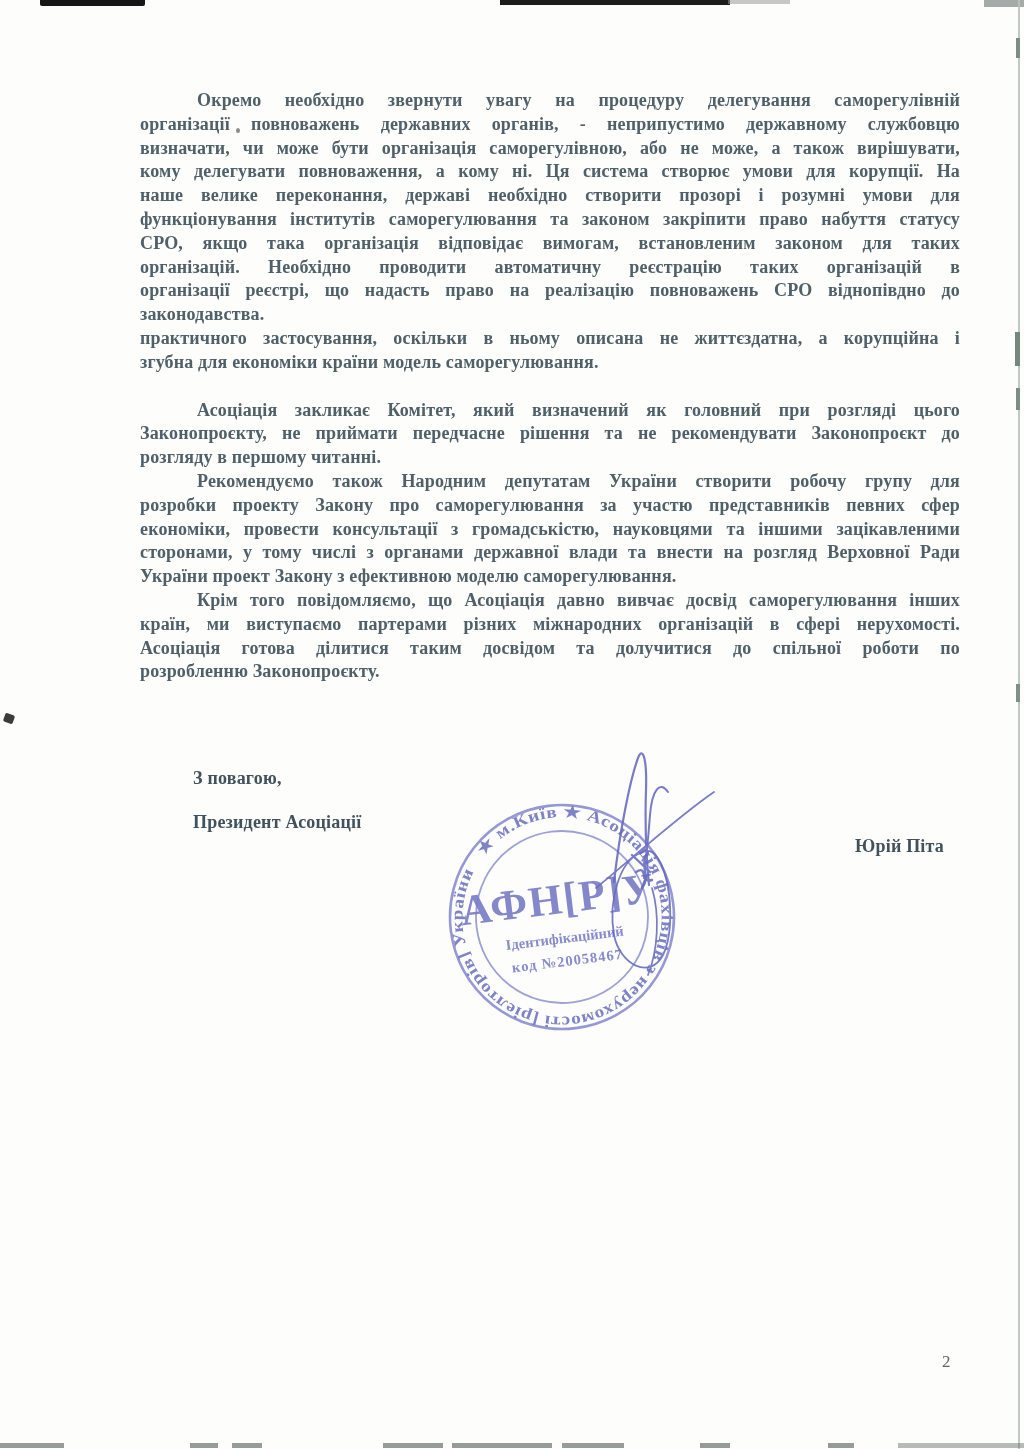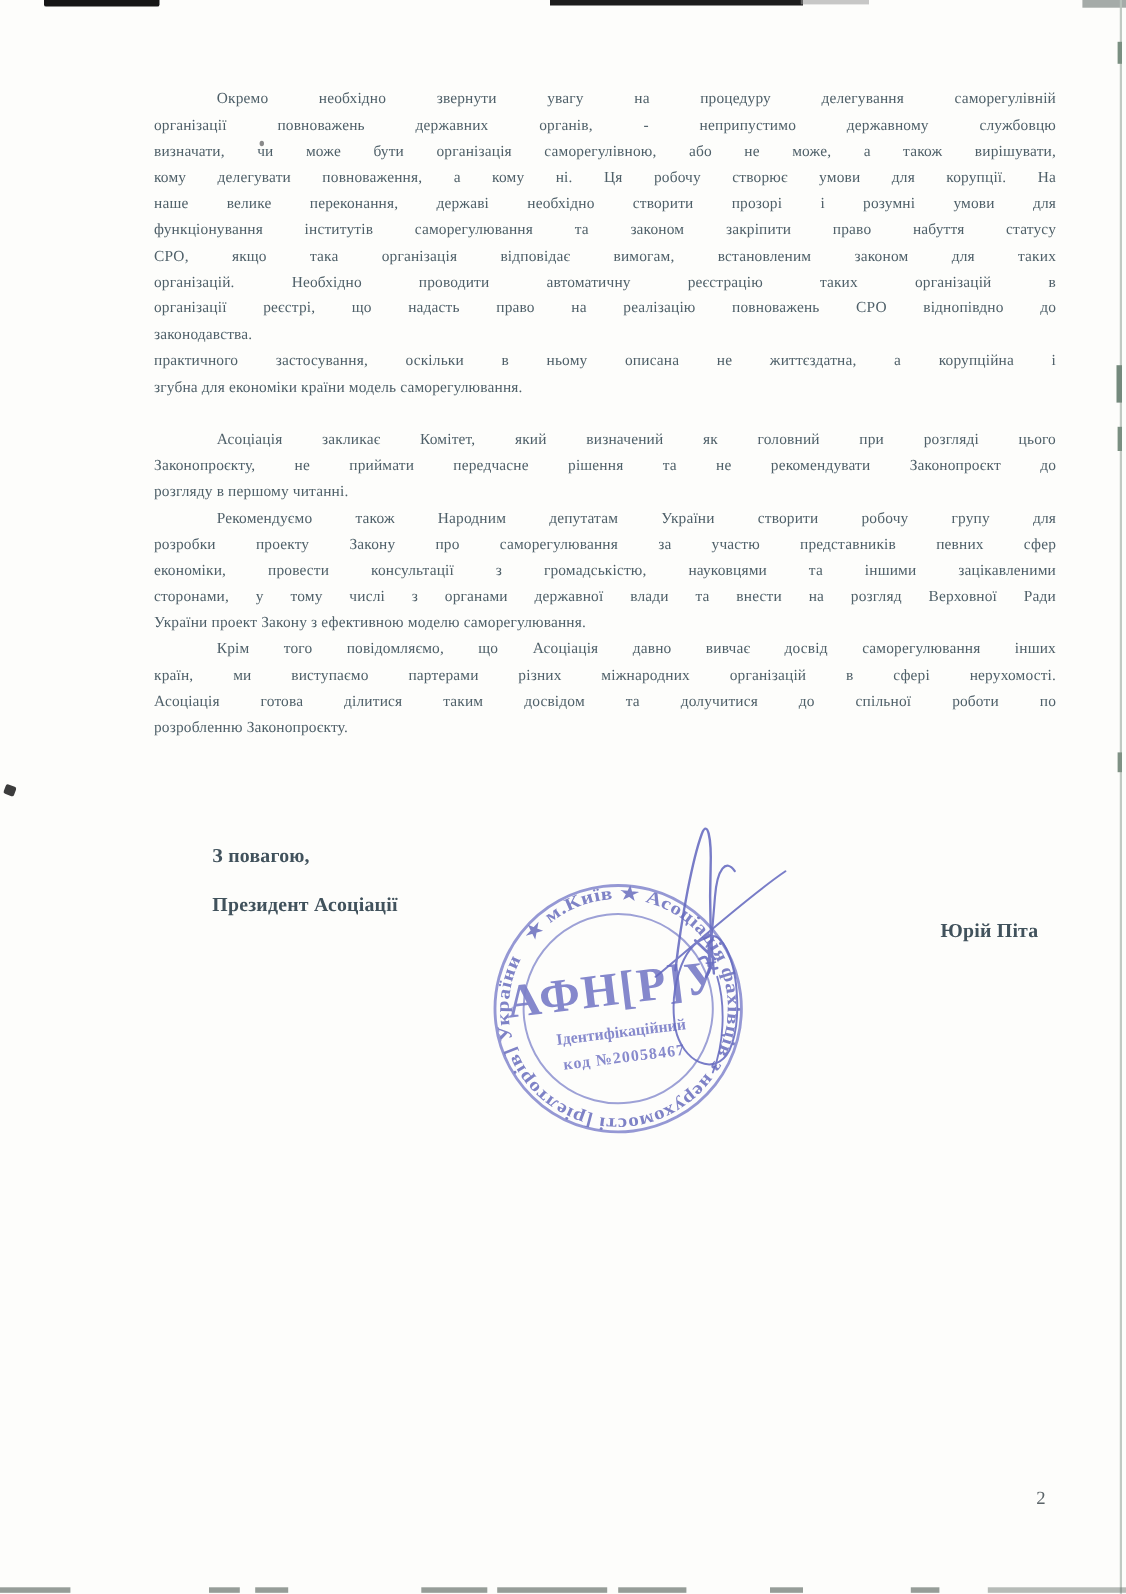--- a/index.html
+++ b/index.html
@@ -8,24 +8,25 @@
     --stamp:#787cc6;
     --page-bg:#fdfdfb;
   }
   html,body{margin:0;padding:0;}
   body{
     width:1024px;height:1449px;position:relative;overflow:hidden;
     background:var(--page-bg);
     font-family:"Liberation Serif","DejaVu Serif",serif;
   }
   .content{
-    position:absolute;left:140px;top:79px;width:820px;
+    position:absolute;left:140px;top:89px;width:820px;
     color:var(--ink);
-    font-size:14px;line-height:23.8px;
+    font-size:18px;line-height:23.8px;
     letter-spacing:.15px;
+    font-weight:bold;
   }
   .para{margin:0;}
   .para + .para{margin-top:0;}
   .para.gap{margin-top:24px;}
   .line{white-space:normal;}
   .line.just{text-align:justify;text-align-last:justify;}
   .line.last{text-align:left;}
   .line.first{padding-left:57px;}
   .closing,.sig-title,.sig-name{
     position:absolute;color:var(--ink-strong);
@@ -83,21 +84,21 @@
 <div class="artifact bottom-dash bd6"></div>
 <div class="artifact bottom-dash bd7"></div>
 <div class="artifact bottom-dash bd8"></div>
 <div class="artifact bottom-dash bd9"></div>
 
 <div class="content">
     <div class="para">
       <div class="line first just">Окремо необхідно звернути увагу на процедуру делегування саморегулівній</div>
       <div class="line just">організації повноважень державних органів, - неприпустимо державному службовцю</div>
       <div class="line just">визначати, чи може бути організація саморегулівною, або не може, а також вирішувати,</div>
-      <div class="line just">кому делегувати повноваження, а кому ні. Ця робочу створює умови для корупції. На</div>
+      <div class="line just">кому делегувати повноваження, а кому ні. Ця система створює умови для корупції. На</div>
       <div class="line just">наше велике переконання, державі необхідно створити прозорі і розумні умови для</div>
       <div class="line just">функціонування інститутів саморегулювання та законом закріпити право набуття статусу</div>
       <div class="line just">СРО, якщо така організація відповідає вимогам, встановленим законом для таких</div>
       <div class="line just">організацій. Необхідно проводити автоматичну реєстрацію таких організацій в</div>
       <div class="line just">організації реєстрі, що надасть право на реалізацію повноважень СРО віднопівдно до</div>
       <div class="line last">законодавства.</div>
     </div>
     <div class="para">
       <div class="line just">практичного застосування, оскільки в ньому описана не життєздатна, а корупційна і</div>
       <div class="line last">згубна для економіки країни модель саморегулювання.</div>

